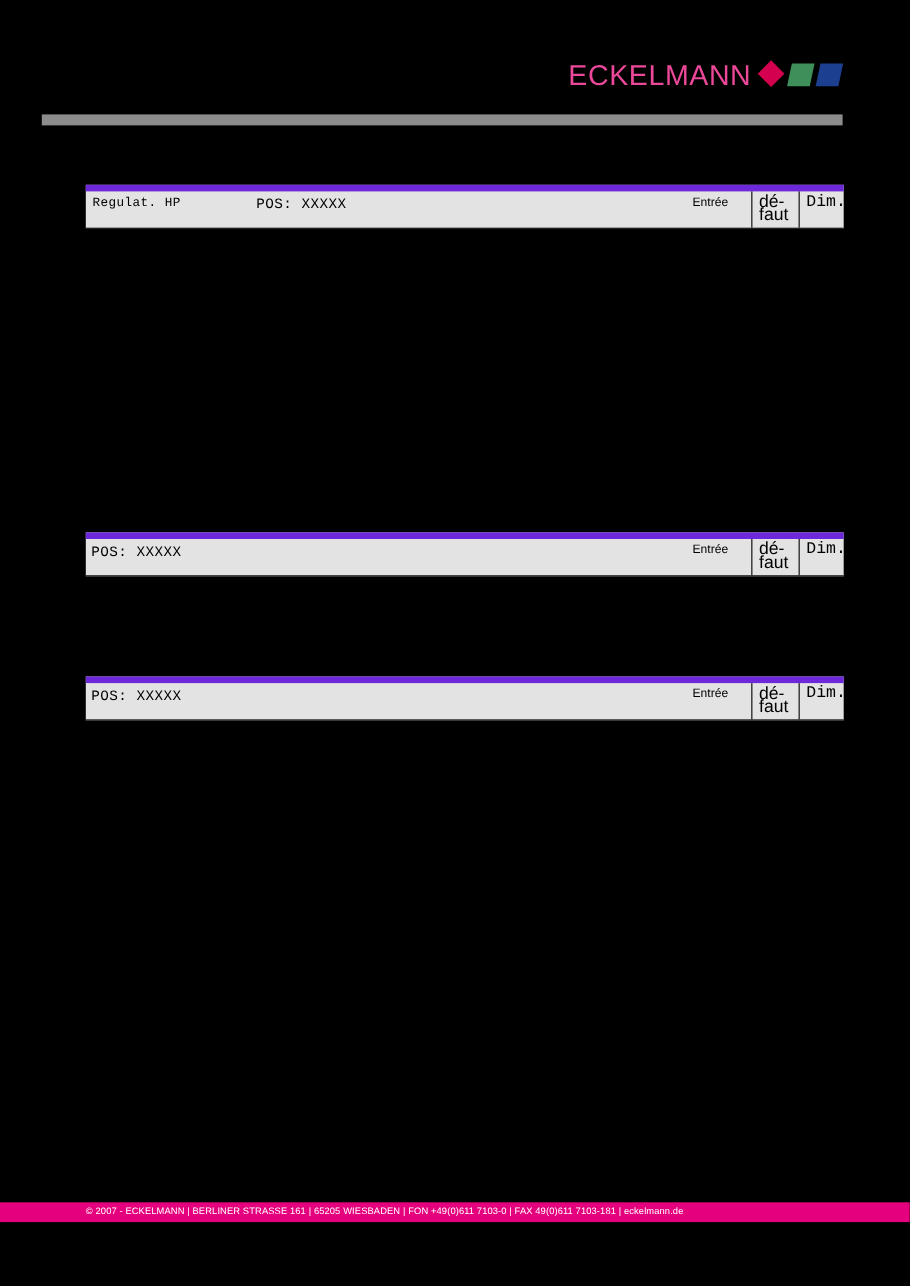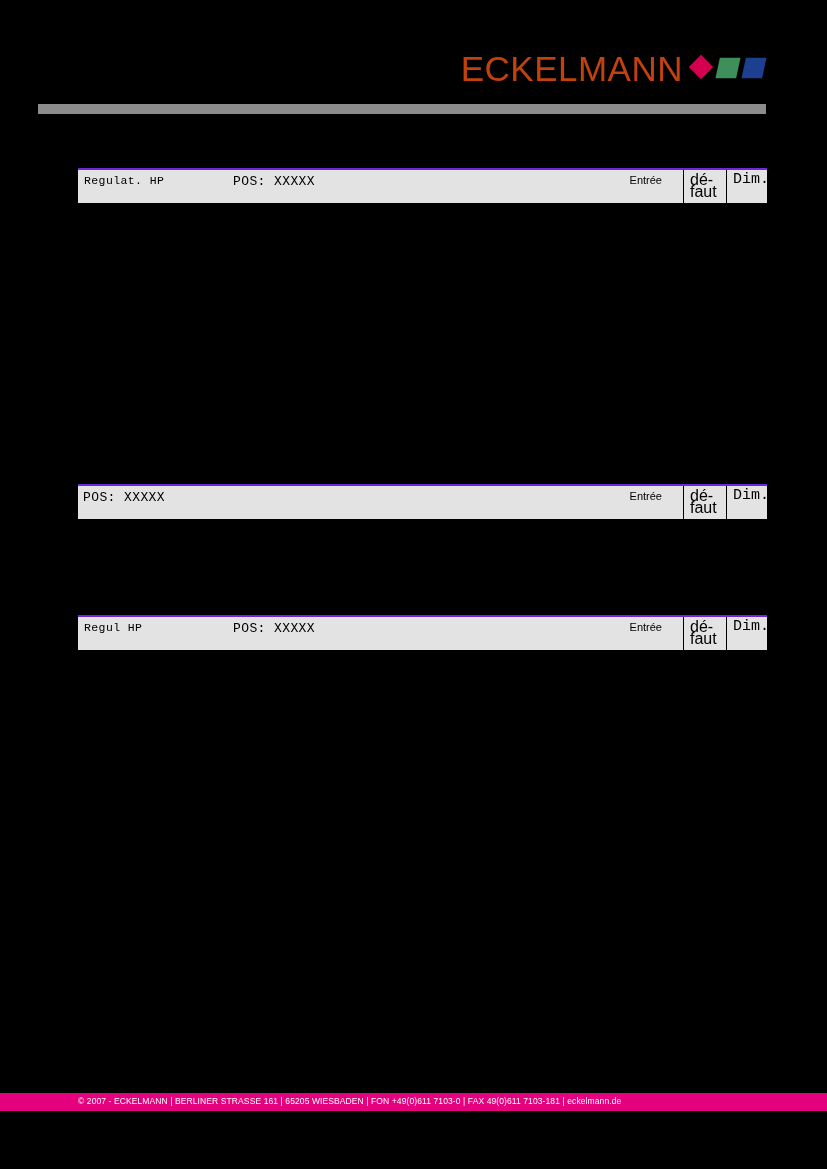--- a/index.html
+++ b/index.html
@@ -27,23 +27,23 @@
   .logo-wrap {
     position: absolute;
     right: 61px;
     top: 52px;
     display: flex;
     align-items: center;
     height: 32px;
   }
   .logo-text {
     font-family: "Liberation Sans", sans-serif;
-    font-size: 35px;
+    font-size: 26px;
     letter-spacing: 0.5px;
-    color: #c2410c;
+    color: #ec4899;
     font-weight: 400;
     line-height: 1;
     padding-right: 5px;
   }
   .logo-marks {
     display: flex;
     align-items: center;
     height: 24px;
   }
   .mark {
@@ -85,21 +85,21 @@
 
   .block {
     position: absolute;
     left: 78px;
     width: 689px;
   }
   .row {
     display: flex;
     align-items: stretch;
     background: #e3e3e3;
-    border-top: 2px solid #6d28d9;
+    border-top: 6px solid #6d28d9;
     border-bottom: 1px solid #000000;
     box-sizing: border-box;
   }
   .cell {
     box-sizing: border-box;
     padding: 4px 5px 5px 5px;
   }
   .c-name {
     width: 150px;
     font-family: "Liberation Mono", monospace;
@@ -197,21 +197,20 @@
     <div class="row h-tall">
       <div class="cell c-pos">POS: XXXXX</div>
       <div class="cell c-entree">Entrée</div>
       <div class="cell c-defaut">dé-faut</div>
       <div class="cell c-dim">Dim.</div>
     </div>
   </div>
 
   <div class="block" style="top: 495px;">
     <div class="row h-tall">
-      <div class="cell c-name">Regul HP</div>
       <div class="cell c-pos">POS: XXXXX</div>
       <div class="cell c-entree">Entrée</div>
       <div class="cell c-defaut">dé-faut</div>
       <div class="cell c-dim">Dim.</div>
     </div>
   </div>
 
 </div>
 
 <div class="footer-bar"></div>

